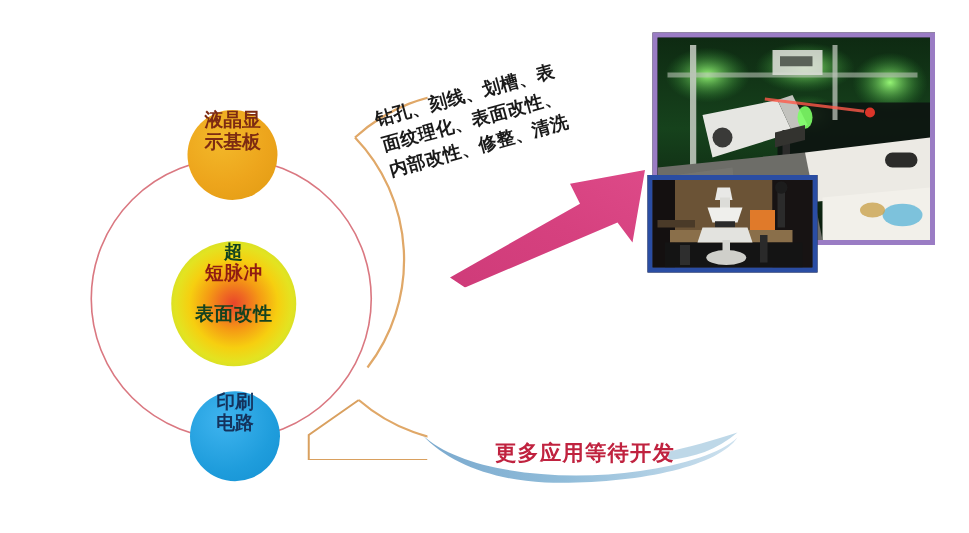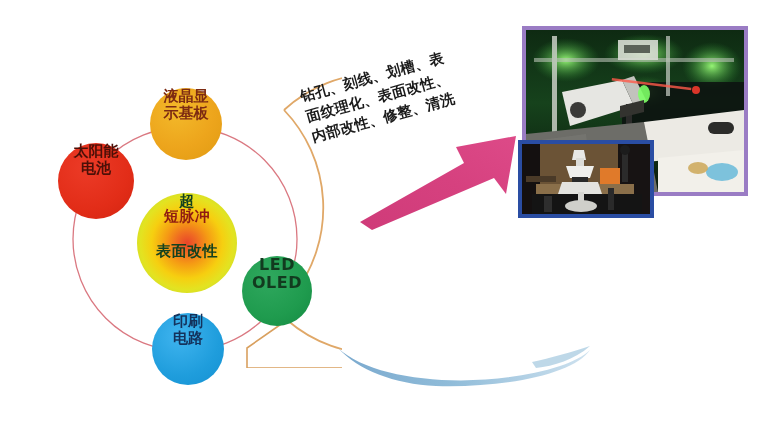--- a/index.html
+++ b/index.html
@@ -45,21 +45,21 @@
   #n-solar {left:16px;top:85px;  width:76px;height:76px;
             background:radial-gradient(circle at 38% 32%, #ec3b27 0%, #e22d18 60%, #d32410 100%);
             color:#4c1008;font-size:15px;}
 
   #n-core{
     left:95px;top:135px;width:100px;height:100px;
     background:radial-gradient(circle at 50% 50%,
        #e8452a 0%, #ef6a22 14%, #f59b14 30%, #f6cf10 50%, #e3e321 66%, #c9dc2c 82%, #b9d833 100%);
     color:#14421f;font-size:15px;letter-spacing:.5px;
   }
-  #n-core .hl{color:#8f1b12;font-family:Liberation Mono, monospace;}
+  #n-core .hl{color:#8f1b12;}
 
   
   .proc{
     position:absolute;left:321px;top:84px;width:232px;height:86px;
     transform:rotate(-15.5deg);transform-origin:0 100%;
     color:#1a1a1a;font-size:14.5px;font-weight:bold;line-height:1.45;
     letter-spacing:.3px;white-space:pre-line;
   }
 
   
@@ -98,35 +98,27 @@
     <svg width="300" height="310" viewBox="0 0 300 310">
 
       <path d="M 245 262 A 138 140 0 1 0 242 52" fill="none" stroke="#e0a868" stroke-width="1.8"></path>
       <path d="M 242 52 A 138 140 0 0 1 252 236" fill="none" stroke="#e0a868" stroke-width="1.8"></path>
 
       <path d="M 245 262 L 205 290 L 205 310 L 300 310" fill="none" stroke="#d9a05f" stroke-width="1.6"></path>
 
       <circle cx="143" cy="185" r="112" fill="none" stroke="#d4606b" stroke-width="1.3" opacity="0.85" transform="translate(0,-4)"></circle>
     </svg>
 
-    <div class="node" id="n-solar">
-      <span>太阳能
-电池</span>
-    </div>
 
     <div class="node" id="n-lcd">
       <span>液晶显
 示基板</span>
     </div>
 
 
-    <div class="node" id="n-led">
-      <span>LED
-OLED</span>
-    </div>
 
     <div class="node" id="n-pcb">
       <span>印刷
 电路</span>
     </div>
 
 
     <div class="node" id="n-core">
       <span><span>超</span><span class="hl">短脉冲</span><br><span>表面改性</span></span>
     </div>
@@ -236,15 +228,16 @@
         <linearGradient id="ribG" x1="0" y1="0" x2="1" y2="0">
           <stop offset="0%" stop-color="#7aa9ce"></stop>
           <stop offset="45%" stop-color="#90bcd9"></stop>
           <stop offset="100%" stop-color="#cfe2ef"></stop>
         </linearGradient>
       </defs>
       <path d="M 2 4 C 40 40, 150 46, 224 22 C 236 18, 248 12, 254 6
                C 238 30, 170 44, 100 42 C 58 40, 22 26, 2 4 Z" fill="url(#ribG)"></path>
       <path d="M 196 18 C 214 14, 236 8, 254 2 C 238 16, 218 22, 200 24 Z" fill="#b7d4e6" opacity="0.9"></path>
     </svg>
+    <div class="banner-text">更多应用等待开发</div>
   </div>
 
 </div>
 
 </body></html>

